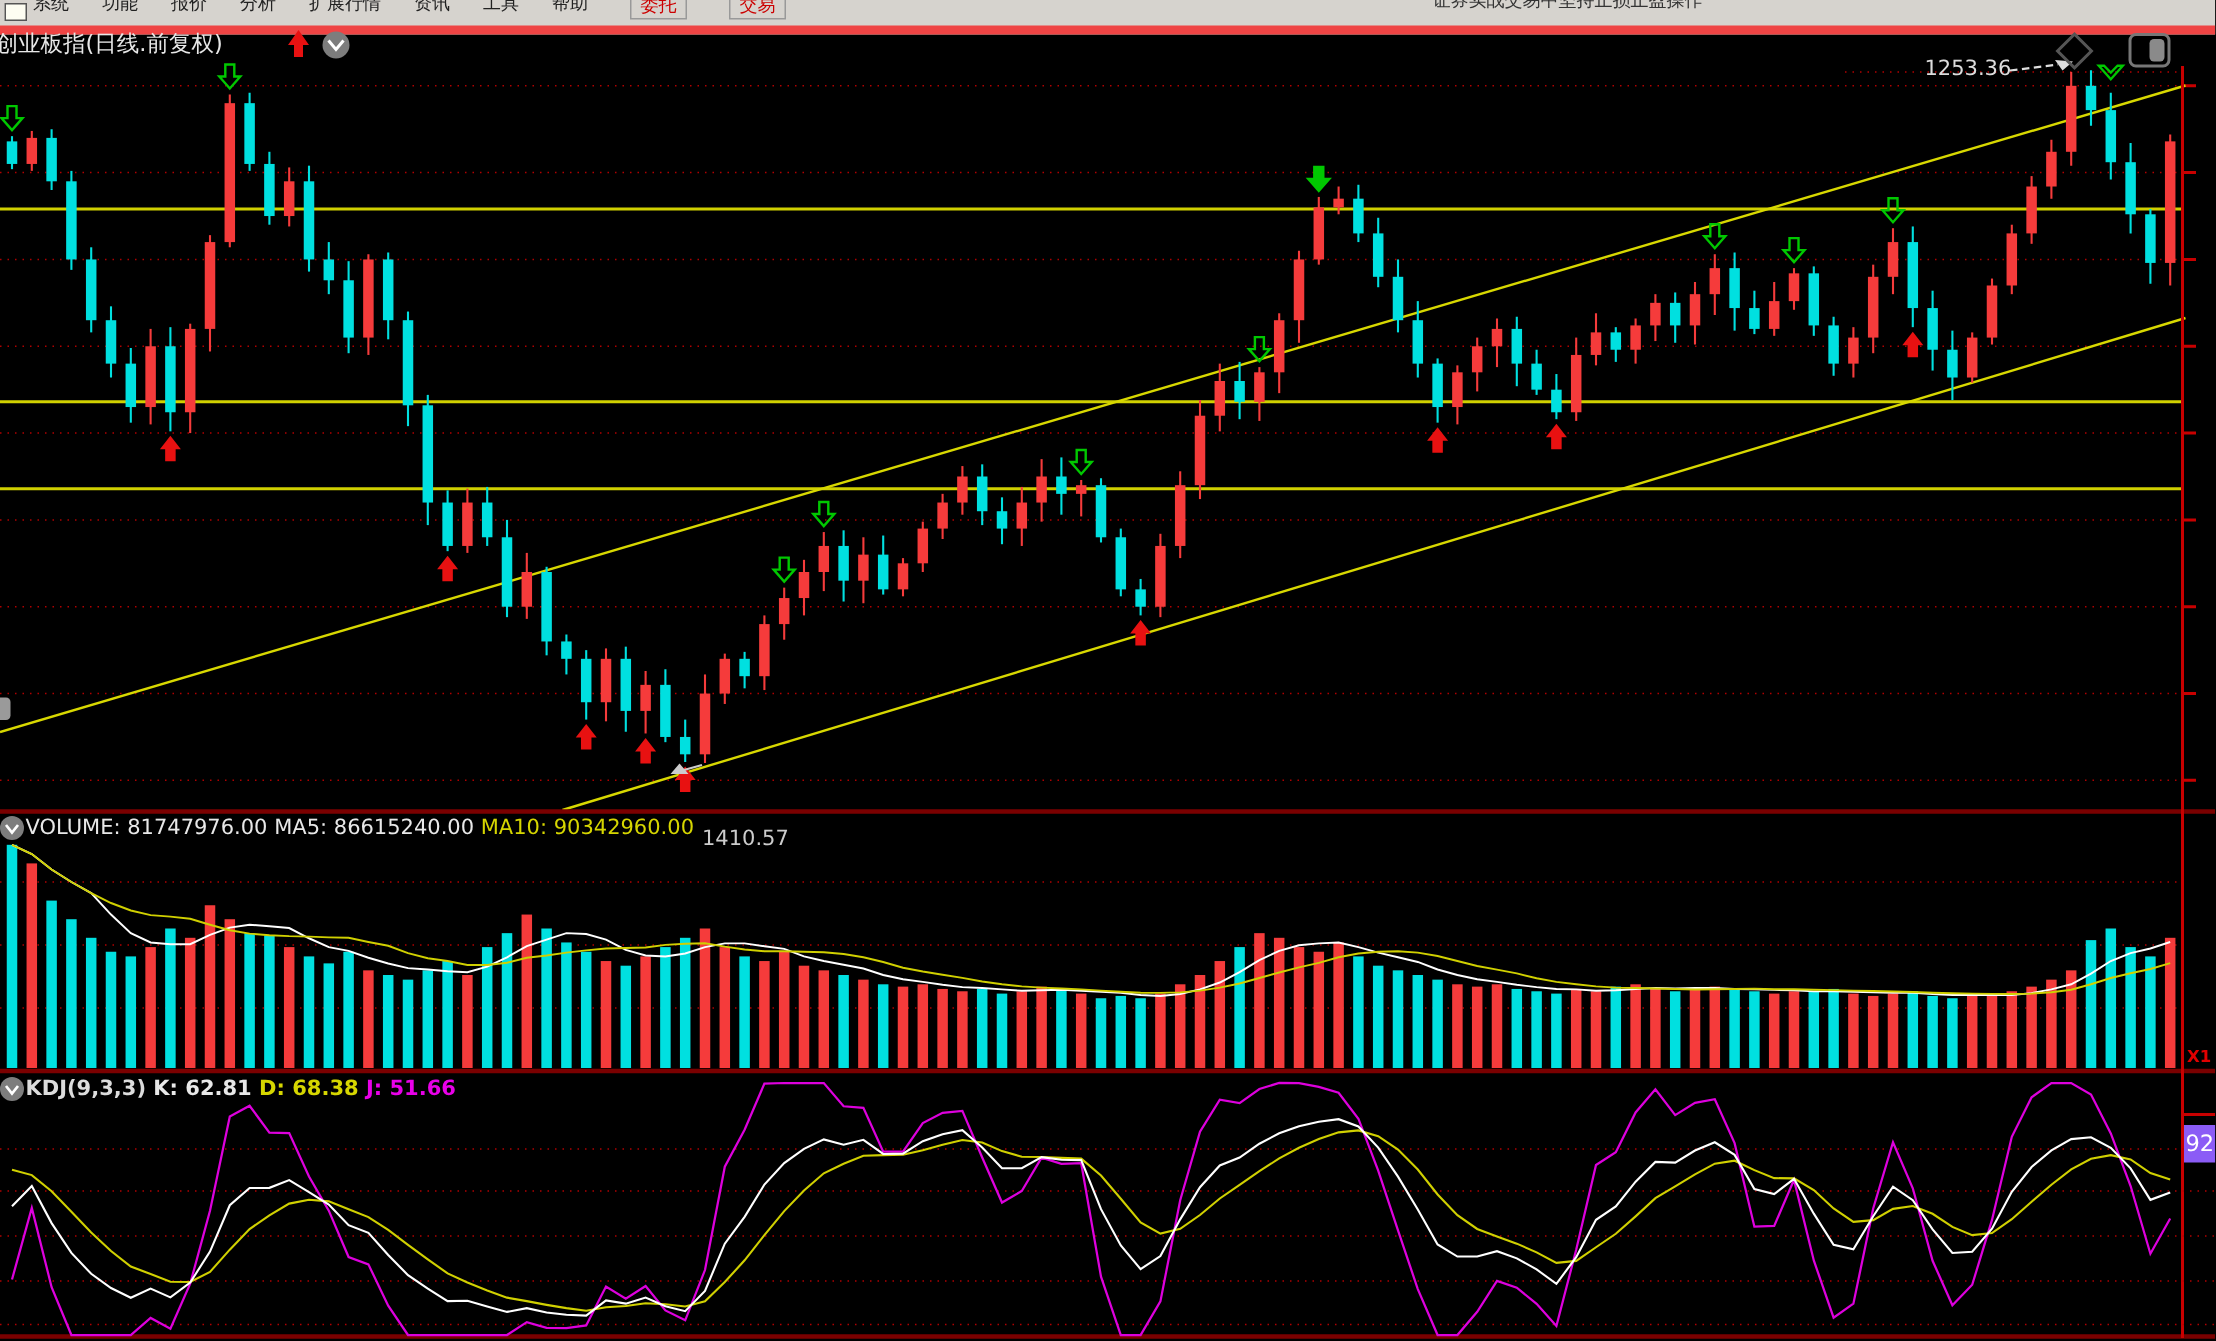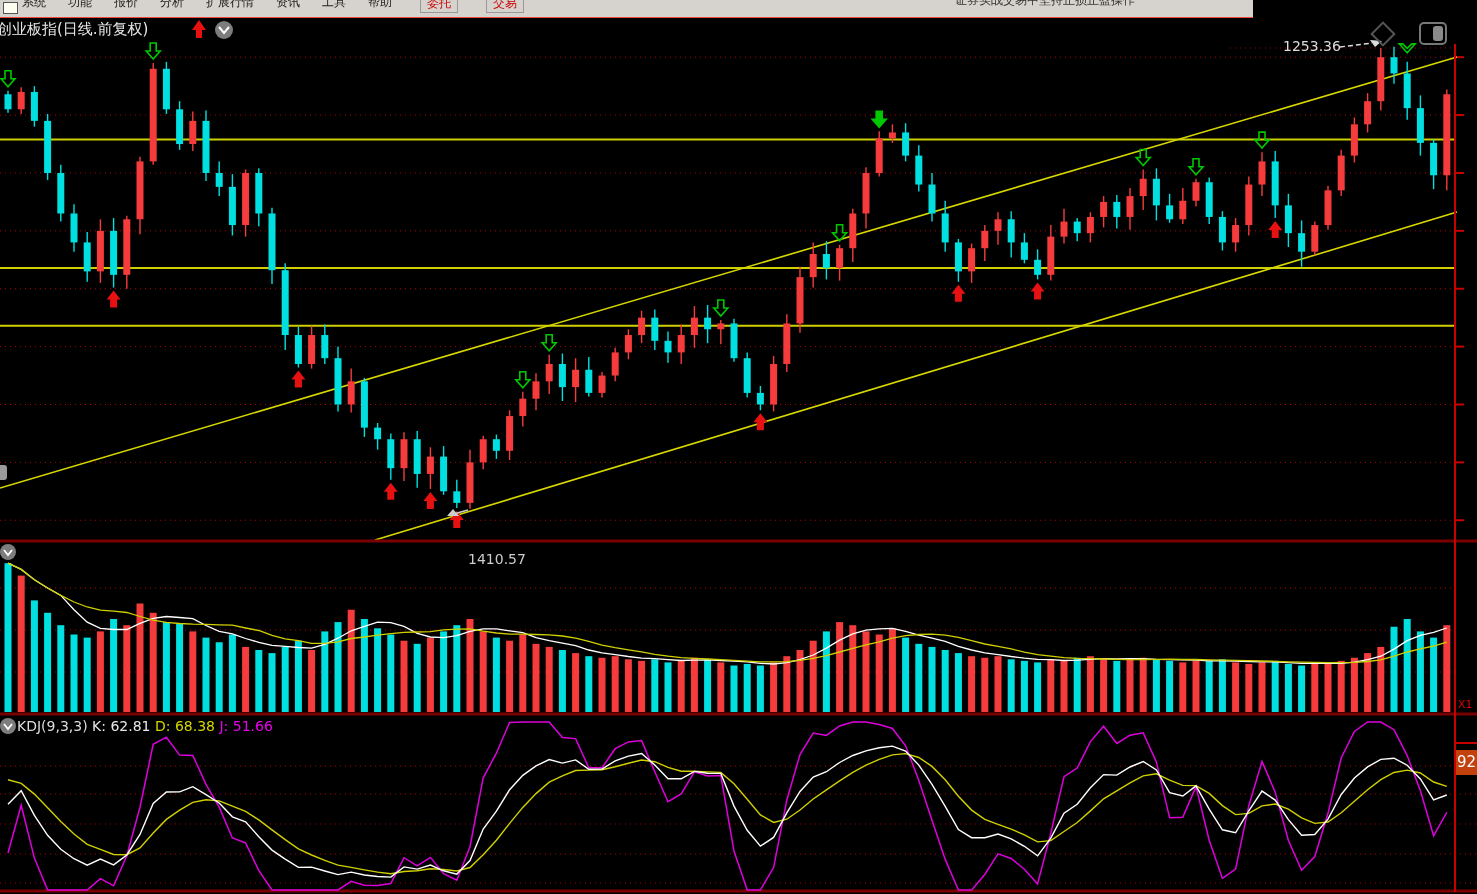--- a/index.html
+++ b/index.html
@@ -1,38 +1,38 @@
 <!DOCTYPE html>
 <html><head>
 <meta charset="utf-8">
 <style>
   html,body{margin:0;padding:0;background:#000;width:1477px;height:894px;overflow:hidden;
     font-family:"DejaVu Sans","Liberation Sans",sans-serif;}
   #stage{position:relative;width:1477px;height:894px;background:#000;overflow:hidden;}
   
-  #menubar{position:absolute;left:0;top:0;width:1253px;height:17px;background:#d6d3ce;
-    border-bottom:1px solid #ef4444;overflow:hidden;}
+  #menubar{position:absolute;left:0;top:0;width:1477px;height:17px;background:#d6d3ce;
+    border-bottom:6px solid #ef4444;overflow:hidden;}
   #menuitems{position:absolute;left:22px;top:-6px;display:flex;gap:22px;font-size:12px;color:#222;white-space:nowrap;}
   .menu-item{cursor:default;}
   .hot-item{color:#c00;border:1px solid #999;background:#d6d3ce;padding:0 6px;margin-left:6px;}
   #winicon{position:absolute;left:3px;top:2px;width:13px;height:10px;background:#fdfdf2;border:1px solid #555;}
   #marquee{position:absolute;left:955px;top:-8px;font-size:12px;color:#333;white-space:nowrap;}
   
   svg#chart{position:absolute;left:0;top:0;pointer-events:none;}
   
   .ov{position:absolute;white-space:nowrap;}
   #titlebar{left:-3px;top:20px;font-size:15px;color:#e8e8e8;}
   #lbl-high{left:1283px;top:38px;font-size:14px;color:#dcdcdc;}
   #lbl-low{left:468px;top:503px;font-size:14px;color:#cccccc;margin-top:48px;}
   #vol-row{left:17px;top:544px;font-size:14px;}
-  #kdj-row{left:17px;top:718px;font-size:14px;}
+  #kdj-row{left:17px;top:718px;font-size:14px;font-weight:bold;}
   .w{color:#e8e8e8;} .y{color:#d6d600;} .m{color:#e800e8;} .gy{color:#dcdcdc;}
-  #badge92{left:1456px;top:750px;width:21px;height:25px;background:#c2410c;color:#fff;
+  #badge92{left:1456px;top:750px;width:21px;height:25px;background:#8b5cf6;color:#fff;
     font-size:15px;text-align:center;line-height:25px;}
-  #x1{left:1458px;top:698px;font-size:11px;color:#e00000;}
+  #x1{left:1458px;top:698px;font-size:11px;color:#e00000;font-weight:bold;}
   #graybox{position:absolute;left:0px;top:465px;width:7px;height:15px;background:#9a9a9a;border-radius:0 3px 3px 0;}
 </style>
 </head>
 <body>
 
 <div id="stage">
 
   <div id="menubar">
     <div id="winicon"></div>
     <div id="menuitems">
@@ -456,20 +456,25 @@
       <path d="M4 724 L8 729 L12 724" fill="none" stroke="#fff" stroke-width="1.8"></path>
       <rect x="1375" y="26" width="16" height="16" transform="rotate(45 1383 34)" fill="none" stroke="#555" stroke-width="2"></rect>
       <rect x="1420" y="23" width="26" height="21" rx="4" fill="none" stroke="#777" stroke-width="2"></rect>
       <rect x="1433" y="26" width="10" height="15" rx="3" fill="#8a8a8a"></rect>
     </svg>
 
   <div id="titlebar" class="ov">创业板指(日线.前复权)</div>
   <div id="lbl-high" class="ov">1253.36</div>
   <div id="lbl-low" class="ov">1410.57</div>
 
+  <div id="vol-row" class="ov">
+    <span class="w">VOLUME: 81747976.00</span>
+    <span class="w">MA5: 86615240.00</span>
+    <span class="y">MA10: 90342960.00</span>
+  </div>
 
   <div id="kdj-row" class="ov">
     <span class="gy">KDJ(9,3,3)</span>
     <span class="w">K: 62.81</span>
     <span class="y">D: 68.38</span>
     <span class="m">J: 51.66</span>
   </div>
 
   <div id="badge92" class="ov">92</div>
   <div id="x1" class="ov">X1</div>

